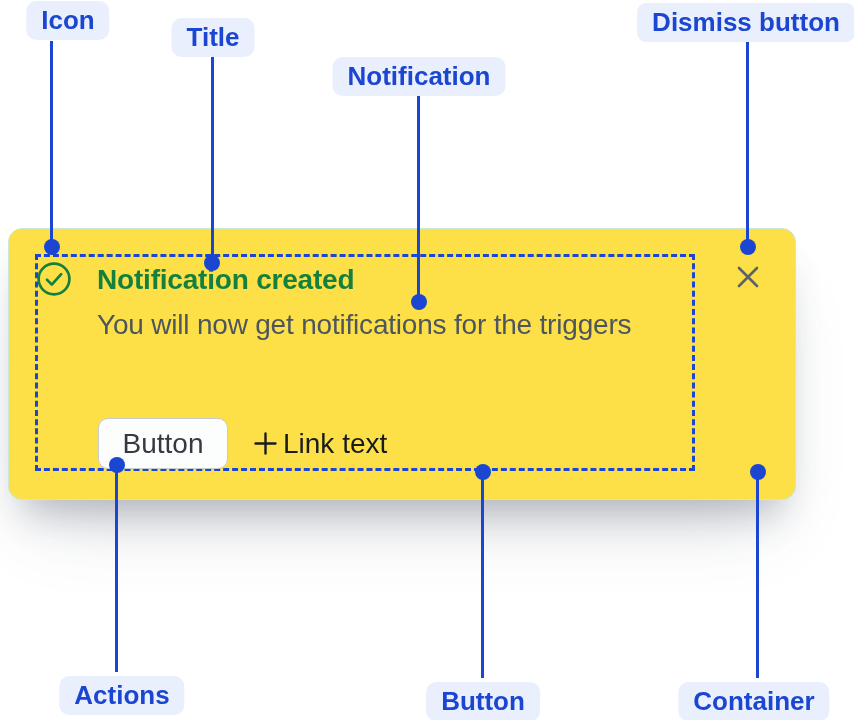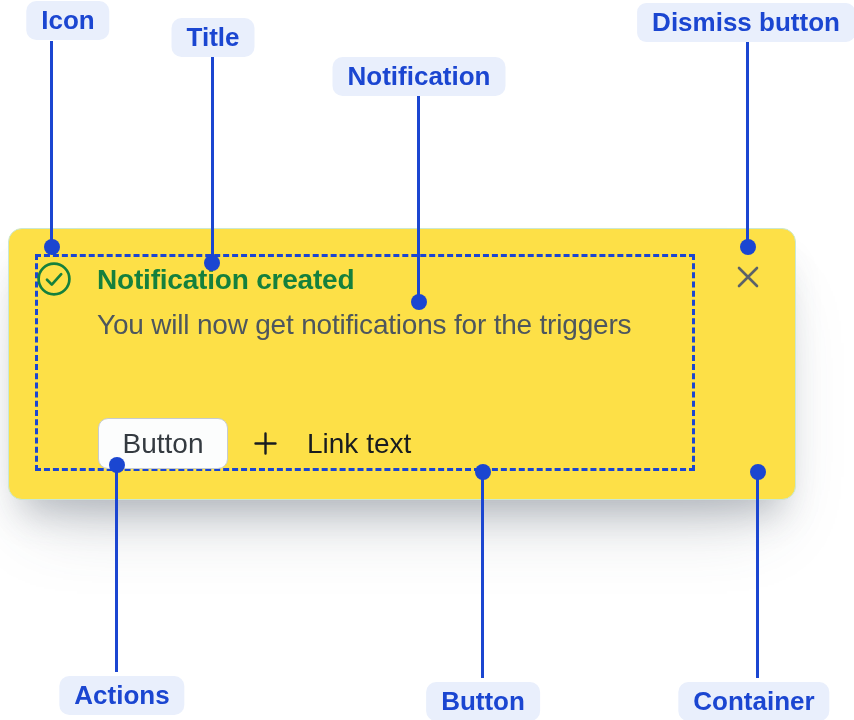--- a/index.html
+++ b/index.html
@@ -123,21 +123,21 @@
     border-radius: 10px;
     box-sizing: border-box;
     font-family: "Liberation Sans", sans-serif;
     font-size: 28px;
     color: #343a40;
     cursor: pointer;
   }
   .action-link {
     margin-left: 24px;
     display: flex; align-items: center;
-    gap: 28px;
+    gap: 4px;
     background: none; border: none; padding: 0;
     font-family: "Liberation Sans", sans-serif;
     font-size: 28px;
     font-weight: 500;
     color: #181c20;
     cursor: pointer;
   }
   .plus-icon-wrap, .close-icon-wrap { display: inline-flex; }
 </style>
 </head>

